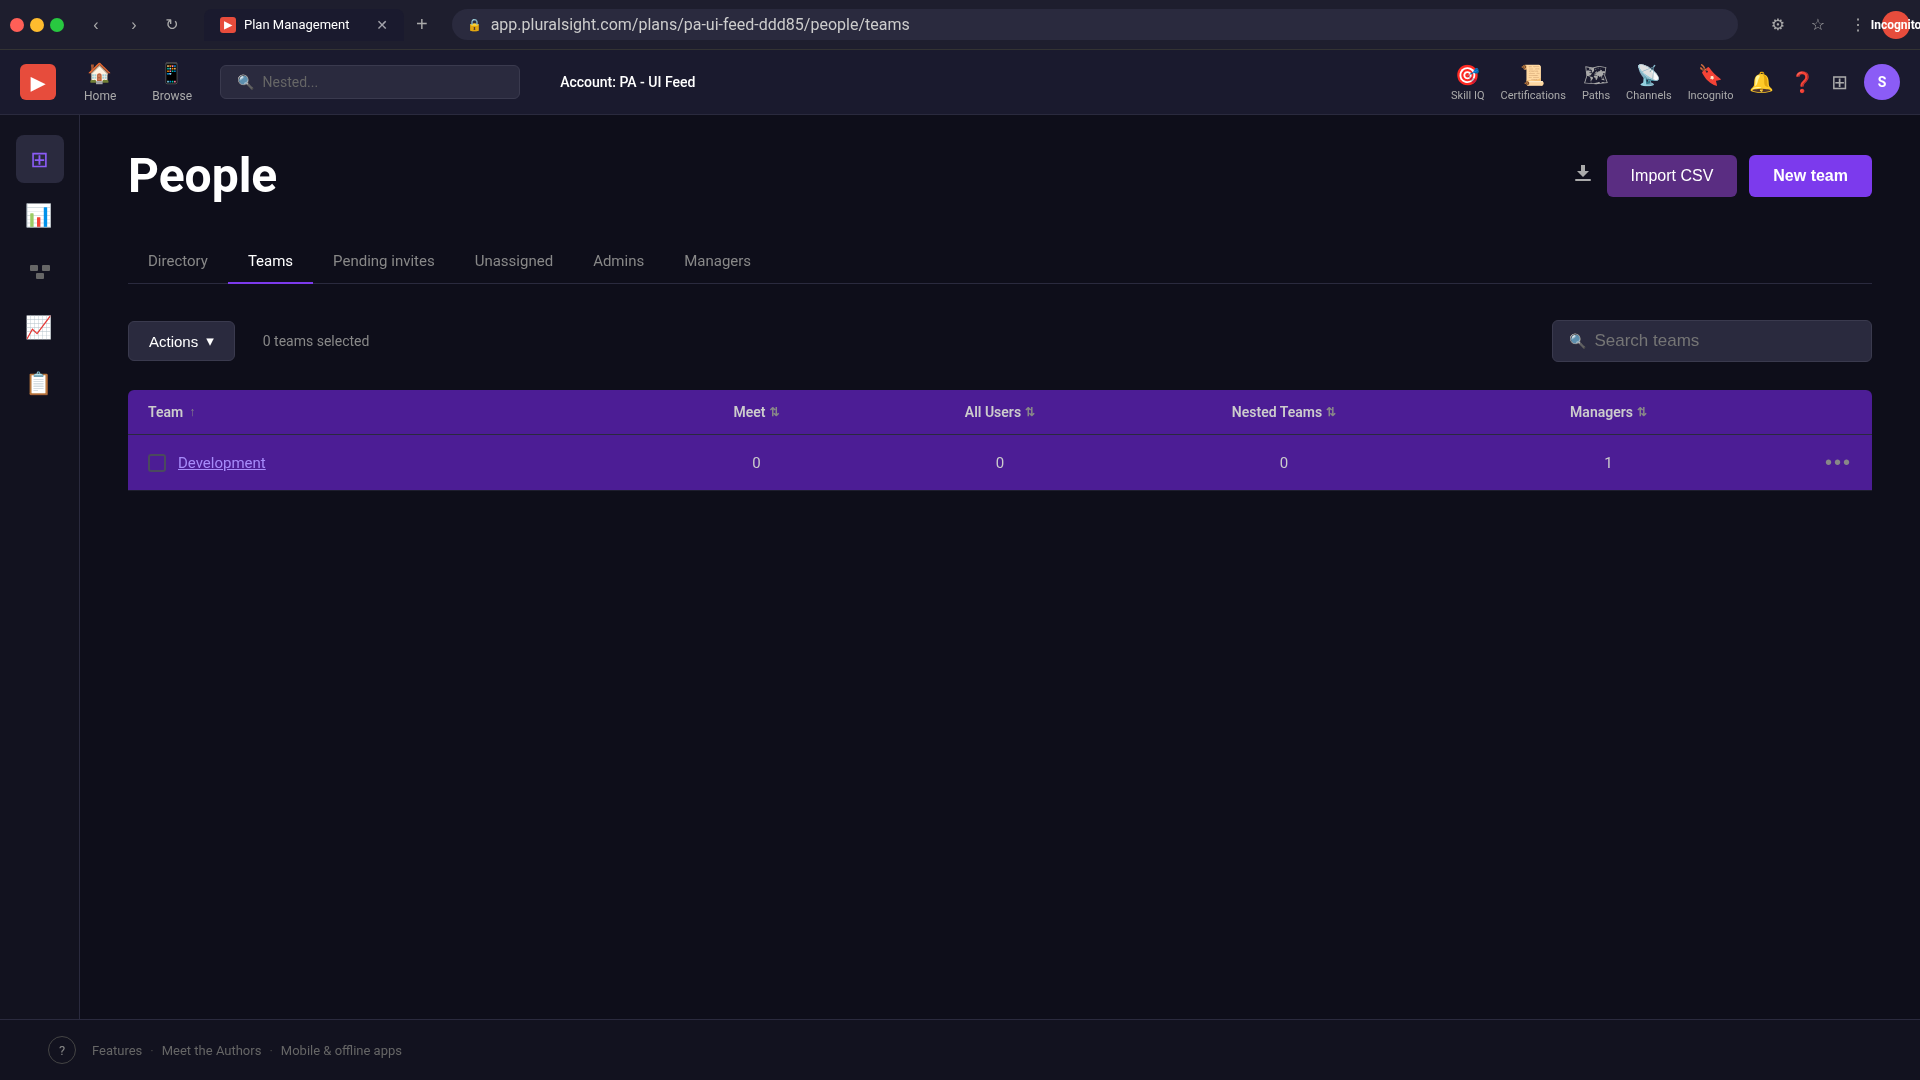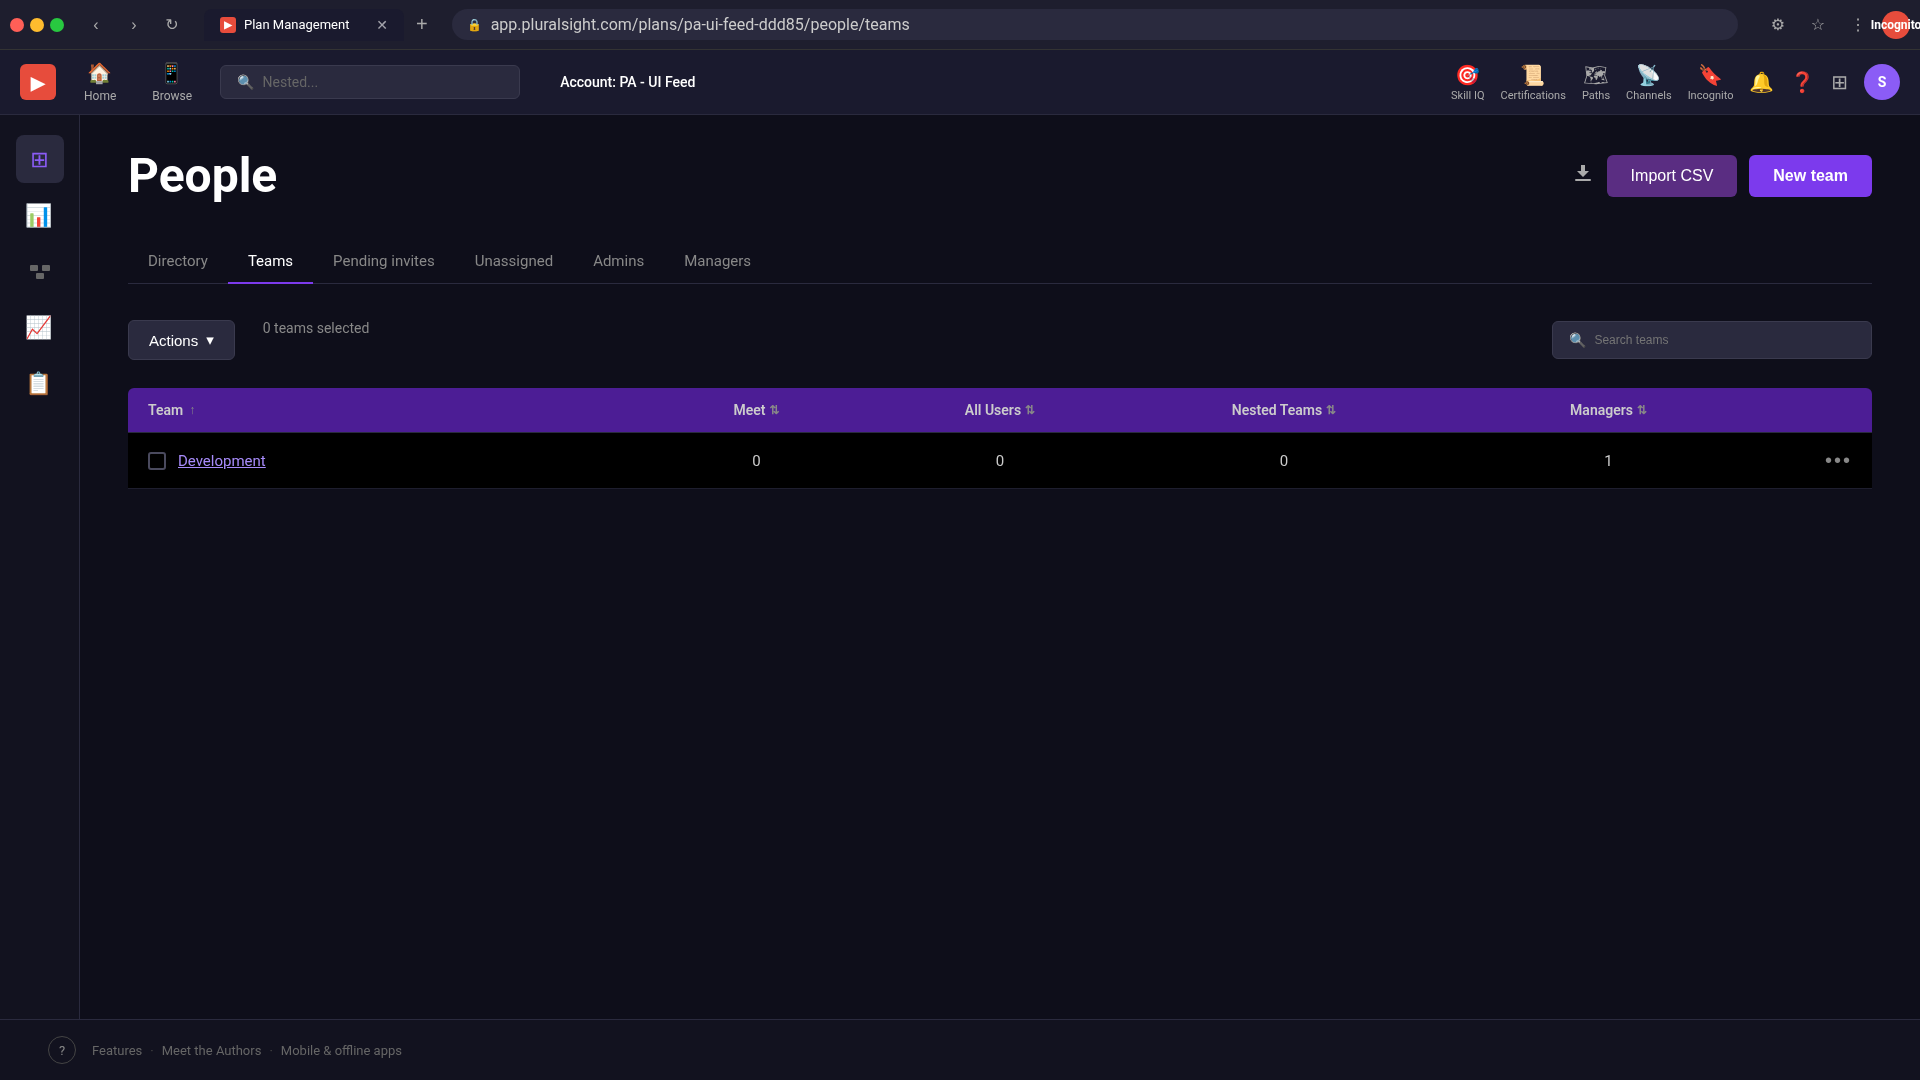--- a/index.html
+++ b/index.html
@@ -71,21 +71,21 @@
     .search-teams { background: #2a2a3e; border: 1px solid #3a3a4e; border-radius: 6px; padding: 10px 16px; color: #888; font-size: 14px; width: 320px; display: flex; align-items: center; gap: 8px; }
     .search-teams input { background: none; border: none; color: #888; font-size: 14px; outline: none; width: 100%; }
     .table-header { display: flex; align-items: center; background: #4c1d95; padding: 14px 20px; border-radius: 6px 6px 0 0; border-bottom: 1px solid #2a2a3e; }
     .col-team { flex: 3; display: flex; align-items: center; gap: 6px; font-size: 14px; font-weight: 600; color: #ccc; }
     .col-users { flex: 1.5; text-align: center; font-size: 14px; font-weight: 600; color: #ccc; display: flex; align-items: center; justify-content: center; gap: 4px; }
     .col-all-users { flex: 1.5; text-align: center; font-size: 14px; font-weight: 600; color: #ccc; display: flex; align-items: center; justify-content: center; gap: 4px; }
     .col-nested { flex: 2; text-align: center; font-size: 14px; font-weight: 600; color: #ccc; display: flex; align-items: center; justify-content: center; gap: 4px; }
     .col-managers { flex: 2; text-align: center; font-size: 14px; font-weight: 600; color: #ccc; display: flex; align-items: center; justify-content: center; gap: 4px; }
     .col-actions { flex: 0.5; }
 
-    .table-row { display: flex; align-items: center; background: #000000; padding: 16px 20px; border-bottom: 1px solid #1e1e2e; justify-content: center; }
+    .table-row { display: flex; align-items: center; background: #4c1d95; padding: 16px 20px; border-bottom: 1px solid #1e1e2e; justify-content: center; }
 
     .row-team { flex: 3; display: flex; align-items: center; gap: 12px; }
     .row-users { flex: 1.5; text-align: center; color: #ccc; font-size: 15px; display: flex; justify-content: center; }
     .row-all-users { flex: 1.5; text-align: center; color: #ccc; font-size: 15px; display: flex; justify-content: center; }
     .row-nested { flex: 2; text-align: center; color: #ccc; font-size: 15px; display: flex; justify-content: center; }
     .row-managers { flex: 2; text-align: center; color: #ccc; font-size: 15px; display: flex; justify-content: center; }
     .row-actions { flex: 0.5; display: flex; justify-content: flex-end; }
 
     .checkbox { width: 18px; height: 18px; border: 2px solid #4a4a5e; border-radius: 3px; cursor: pointer; flex-shrink: 0; }
     .team-link { color: #a78bfa; text-decoration: underline; font-size: 15px; cursor: pointer; }
@@ -217,30 +217,30 @@
     <div class="tabs">
       <div class="tab-item">Directory</div>
       <div class="tab-item active">Teams</div>
       <div class="tab-item">Pending invites</div>
       <div class="tab-item">Unassigned</div>
       <div class="tab-item">Admins</div>
       <div class="tab-item">Managers</div>
     </div>
 
     <div class="toolbar">
-      <div style="display:flex;align-items:flex-start;gap:16px;">
+      <div style="display:flex;align-items:center;gap:16px;">
         <button class="actions-btn">
           <span>Actions</span>
           <span>▾</span>
         </button>
         <span class="selected-count">0 teams selected</span>
       </div>
       <div class="search-teams">
         <span style="color:#666;">🔍</span>
-        <input type="text" style="background: none; border: none; color: #eab308; font-size: 12px; outline: none; width: 100%;" placeholder="Search teams">
+        <input type="text" style="background: none; border: none; color: #eab308; font-size: 17px; outline: none; width: 100%;" placeholder="Search teams">
       </div>
     </div>
 
     <div>
       <div class="table-header">
         <div class="col-team">
           <span>Team</span>
           <span class="sort-icon">↑</span>
         </div>
         <div class="col-users">

